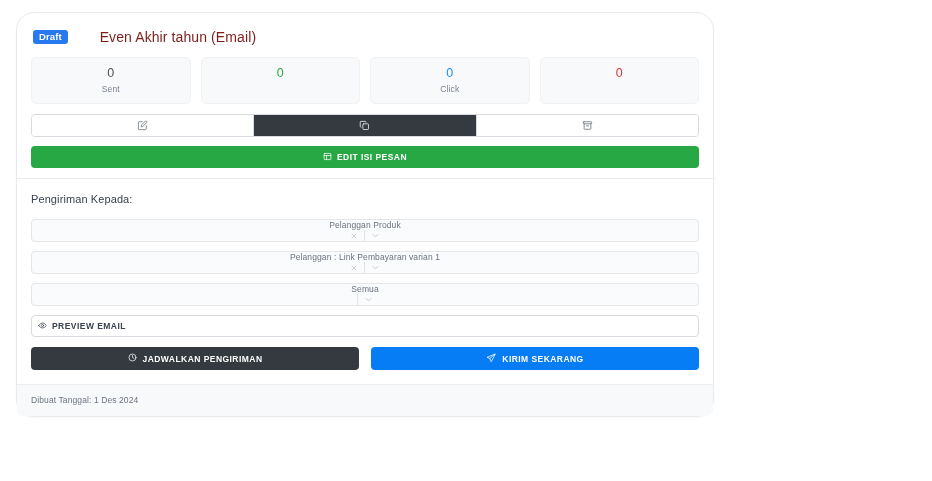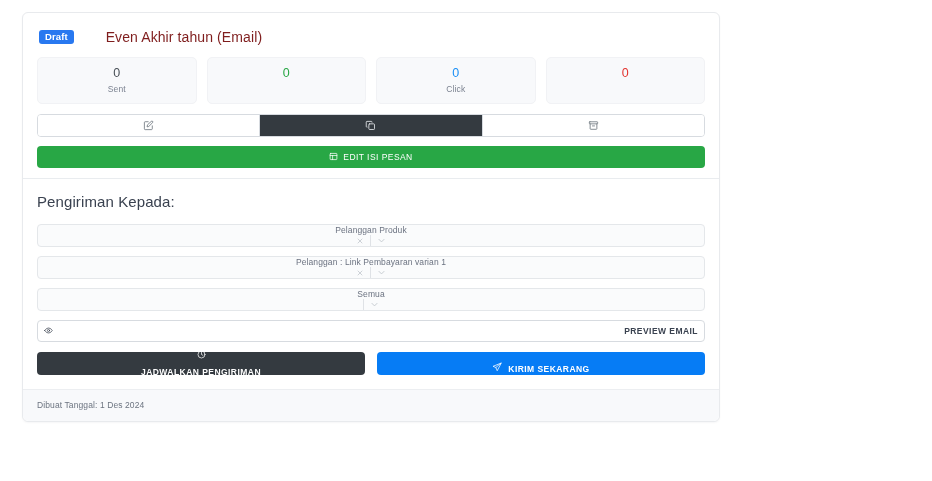--- a/index.html
+++ b/index.html
@@ -13,25 +13,25 @@
   .page {
     position: relative;
     width: 932px; height: 481px;
     background: #ffffff;
     overflow: hidden;
   }
 
   
   .card {
     position: absolute;
-    left: 22px; top: 12px;
+    left: 16px; top: 12px;
     width: 698px;
     background: #ffffff;
     border: 1px solid #e8eaed;
-    border-radius: 6px;
+    border-radius: 18px;
     box-shadow: 0 1px 2px rgba(16,24,40,0.04);
   }
   .card-body { padding: 14px 14px 10px 14px; }
 
   
   .title-row {
     display: flex;
     align-items: center;
     gap: 8px;
     padding: 2px 2px 0 2px;
@@ -115,36 +115,36 @@
     align-items: center;
     justify-content: center;
     gap: 5px;
     width: 100%;
     height: 22px;
     background: #28a745;
     color: #ffffff;
     border: none;
     border-radius: 4px;
     font-size: 8.5px;
-    font-weight: 400;
+    font-weight: 700;
     letter-spacing: .45px;
     cursor: pointer;
     margin-bottom: 10px;
   }
 
   .divider {
     height: 1px;
     background: #e9ecef;
     width: calc(100% + 28px);
     margin: 0 -14px 14px -14px;
   }
 
   
   .section-title {
-    font-size: 15px;
+    font-size: 11px;
     color: #3a4250;
     margin: 0 0 14px 0;
     font-weight: 400;
     letter-spacing: .1px;
   }
   .info-bar {
     background: #f5f6f8;
     border: 1px solid #eef0f3;
     border-radius: 4px;
     padding: 9px 11px;
@@ -185,21 +185,21 @@
     flex: 0 0 auto;
   }
   .sel-clear { cursor: pointer; line-height: 0; }
   .sel-sep { width: 1px; height: 11px; background: #dfe2e6; }
   .sel-chevron { cursor: pointer; line-height: 0; }
 
   
   .btn-preview {
     display: flex;
     align-items: center;
-    justify-content: space-between;
+    justify-content: flex-start;
     gap: 5px;
     width: 100%;
     height: 22px;
     background: #ffffff;
     border: 1px solid #d7dbe0;
     border-radius: 4px;
     color: #3a4250;
     font-size: 8.5px;
     font-weight: 700;
     letter-spacing: .45px;
@@ -221,22 +221,22 @@
     gap: 6px;
     height: 23px;
     border: none;
     border-radius: 4px;
     color: #ffffff;
     font-size: 8.5px;
     font-weight: 700;
     letter-spacing: .45px;
     cursor: pointer;
   }
-  .btn-schedule { background: #343a40; flex-direction: column; }
-  .btn-send-now { background: #067cf5; align-items: flex-end; }
+  .btn-schedule { background: #343a40; }
+  .btn-send-now { background: #067cf5; }
 
   
   .card-footer {
     background: #f8f9fb;
     border-top: 1px solid #eceef1;
     border-radius: 0 0 6px 6px;
     padding: 10px 14px 11px 14px;
     font-size: 8.5px;
     color: #6c7480;
     letter-spacing: .1px;

